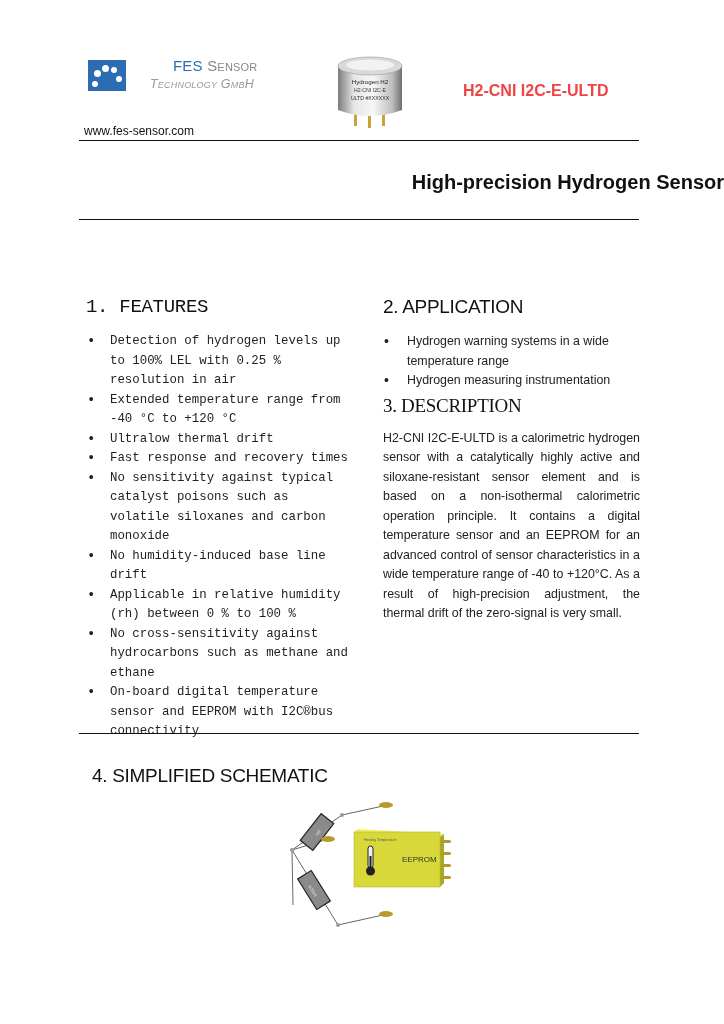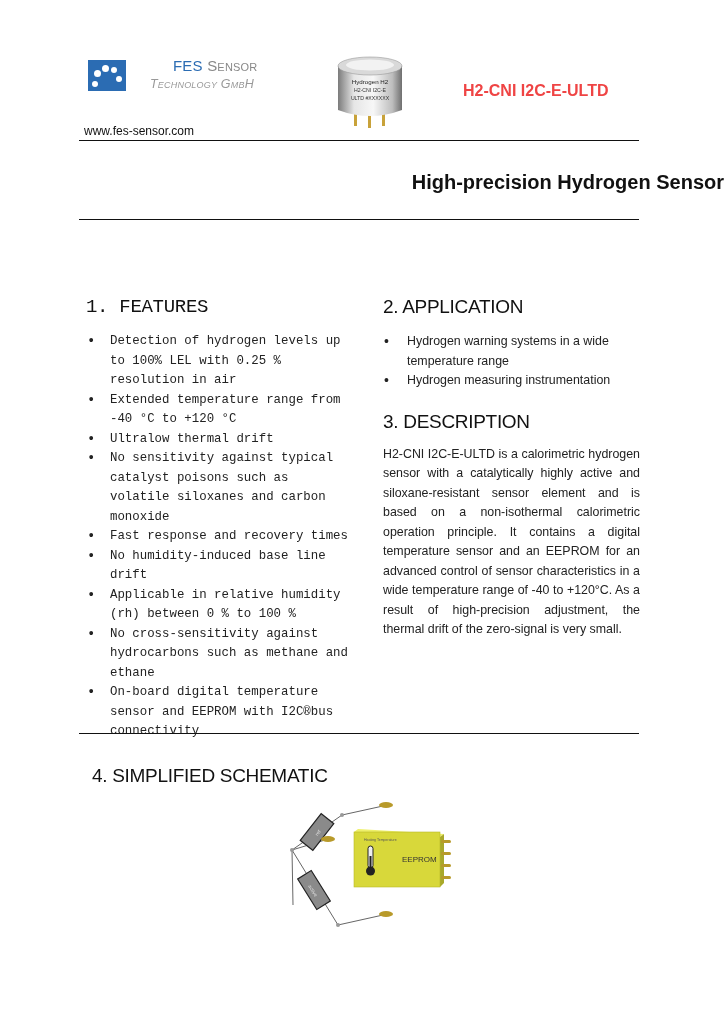--- a/index.html
+++ b/index.html
@@ -27,21 +27,21 @@
 
   
   h2 { margin: 0; font-weight: normal; font-size: 19px; color: #111; letter-spacing: -0.3px; }
   .col-left { left: 86px; top: 296px; width: 265px; font-family: Liberation Mono, monospace; }
   .col-right { left: 383px; top: 296px; width: 257px; }
 
   ul.bul { list-style: none; margin: 14px 0 0 0; padding: 0; font-size: 12.4px; line-height: 19.5px; color: #222; }
   ul.bul li { position: relative; padding-left: 24px; }
   ul.bul li::before { content: "\2022"; position: absolute; left: 1px; top: 0; font-size: 14px; }
 
-  .desc-h { margin-top: 20px; }
+  .desc-h { margin-top: 4px; font-family: Liberation Serif, serif; }
   .desc { margin-top: 12px; font-size: 12.4px; line-height: 19.5px; text-align: justify; color: #222; }
 
   .schem-title { left: 86px; top: 765px; margin-left: 6px; }
 
   .schematic { left: 280px; top: 780px; width: 180px; height: 170px; }
 </style>
 </head>
 <body>
 
 <div class="abs logo-box">
@@ -85,22 +85,22 @@
 
 <div class="abs doc-title">High-precision Hydrogen Sensor</div>
 <div class="abs rule" style="top:219px;"></div>
 
 <div class="abs col-left">
   <h2>1. FEATURES</h2>
   <ul class="bul">
     <li>Detection of hydrogen levels up to 100% LEL with 0.25 % resolution in air</li>
     <li>Extended temperature range from -40 °C to +120 °C</li>
     <li>Ultralow thermal drift</li>
+    <li>Fast response and recovery times</li>
     <li>No sensitivity against typical catalyst poisons such as volatile siloxanes and carbon monoxide</li>
-    <li>Fast response and recovery times</li>
     <li>No humidity-induced base line drift</li>
     <li>Applicable in relative humidity (rh) between 0 % to 100 %</li>
     <li>No cross-sensitivity against hydrocarbons such as methane and ethane</li>
     <li>On-board digital temperature sensor and EEPROM with I2C®bus connectivity</li>
   </ul>
 </div>
 
 <div class="abs col-right">
   <h2>2. APPLICATION</h2>
   <ul class="bul">

